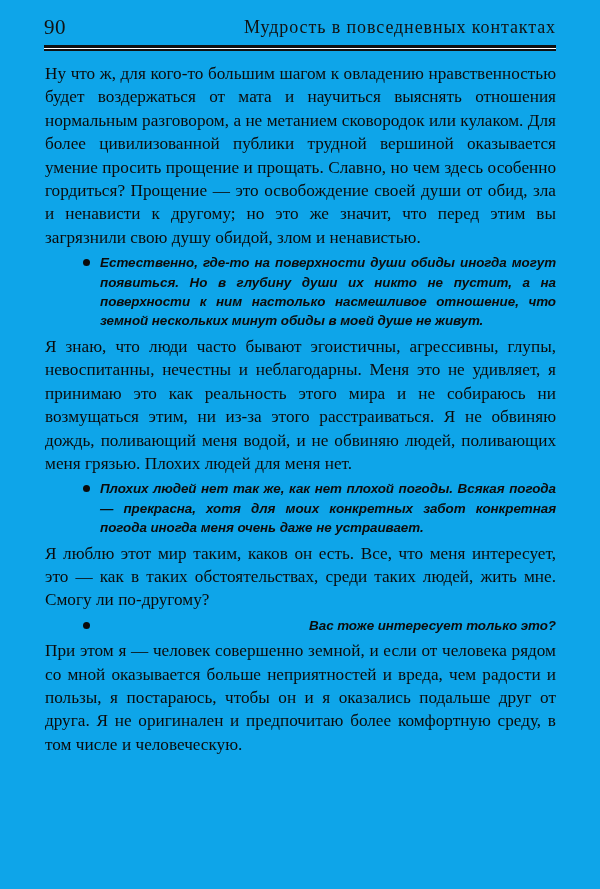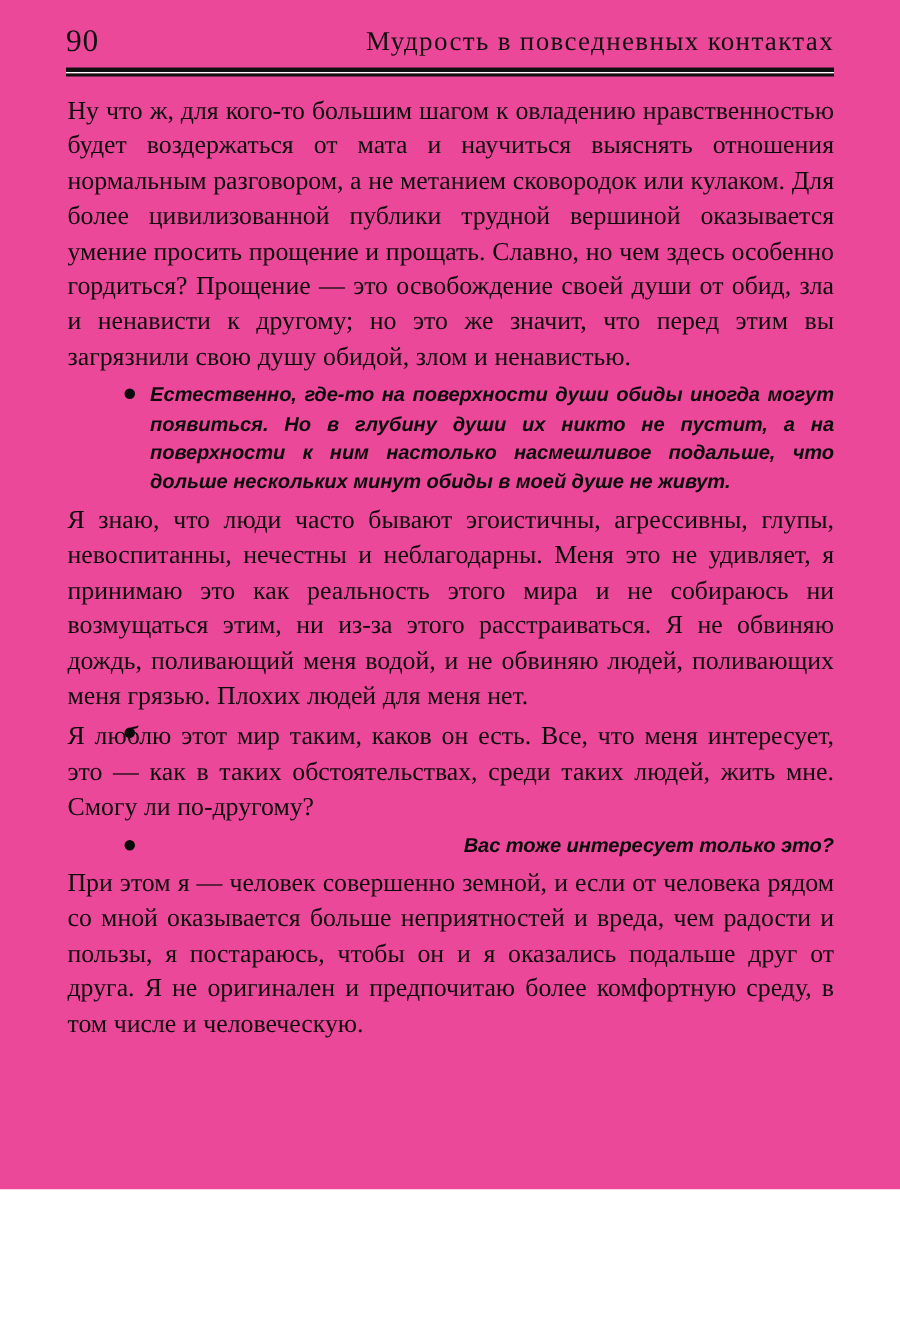--- a/index.html
+++ b/index.html
@@ -4,22 +4,22 @@
 <style>
   html, body {
     margin: 0;
     padding: 0;
     background: #ffffff;
   }
 
   .page {
     position: relative;
     width: 600px;
-    height: 793px;
-    background: #ec4899;
+    height: 889px;
+    background: #0ea5e9;
     overflow: hidden;
     box-sizing: border-box;
   }
 
   
   .header {
     position: absolute;
     left: 44px;
     top: 14px;
     width: 512px;
@@ -157,29 +157,30 @@
 
   <div class="body-col">
 
 
     <p class="para">Ну что ж, для кого-то большим шагом к овладению нравственностью будет воздержаться от мата и научиться выяснять отношения нормальным разговором, а не метанием сковородок или кулаком. Для более цивилизованной публики трудной вершиной оказывается умение просить прощение и прощать. Славно, но чем здесь особенно гордиться? Прощение — это освобождение своей души от обид, зла и ненависти к другому; но это же значит, что перед этим вы загрязнили свою душу обидой, злом и ненавистью.</p>
 
 
     <ul class="note-list">
       <li class="note">
         <span class="bullet-dot"></span>
-        <span class="note-text">Естественно, где-то на поверхности души обиды иногда могут появиться. Но в глубину души их никто не пустит, а на поверхности к ним настолько насмешливое подальше, что дольше нескольких минут обиды в моей душе не живут.</span>
+        <span class="note-text">Естественно, где-то на поверхности души обиды иногда могут появиться. Но в глубину души их никто не пустит, а на поверхности к ним настолько насмешливое отношение, что земной нескольких минут обиды в моей душе не живут.</span>
       </li>
     </ul>
 
     <p class="para">Я знаю, что люди часто бывают эгоистичны, агрессивны, глупы, невоспитанны, нечестны и неблагодарны. Меня это не удивляет, я принимаю это как реальность этого мира и не собираюсь ни возмущаться этим, ни из-за этого расстраиваться. Я не обвиняю дождь, поливающий меня водой, и не обвиняю людей, поливающих меня грязью. Плохих людей для меня нет.</p>
 
     <ul class="note-list">
       <li class="note">
         <span class="bullet-dot"></span>
+        <span class="note-text">Плохих людей нет так же, как нет плохой погоды. Всякая погода — прекрасна, хотя для моих конкретных забот конкретная погода иногда меня очень даже не устраивает.</span>
       </li>
     </ul>
 
     <p class="para">Я люблю этот мир таким, каков он есть. Все, что меня интересует, это — как в таких обстоятельствах, среди таких людей, жить мне. Смогу ли по-другому?</p>
 
     <ul class="note-list">
       <li class="note short">
         <span class="bullet-dot"></span>
         <span class="note-text">Вас тоже интересует только это?</span>
       </li>

